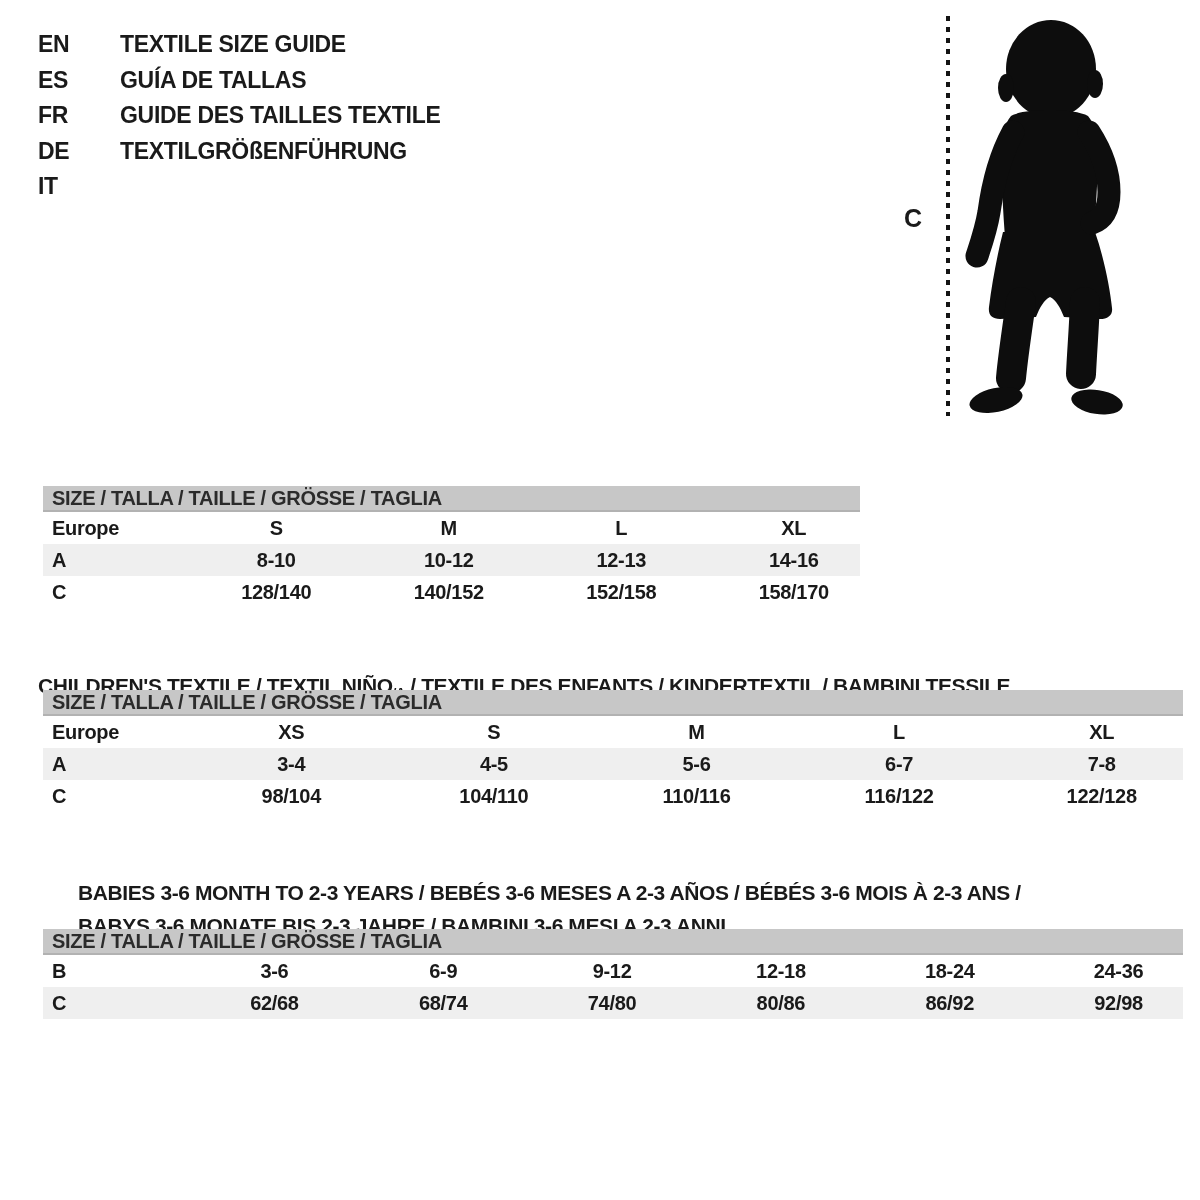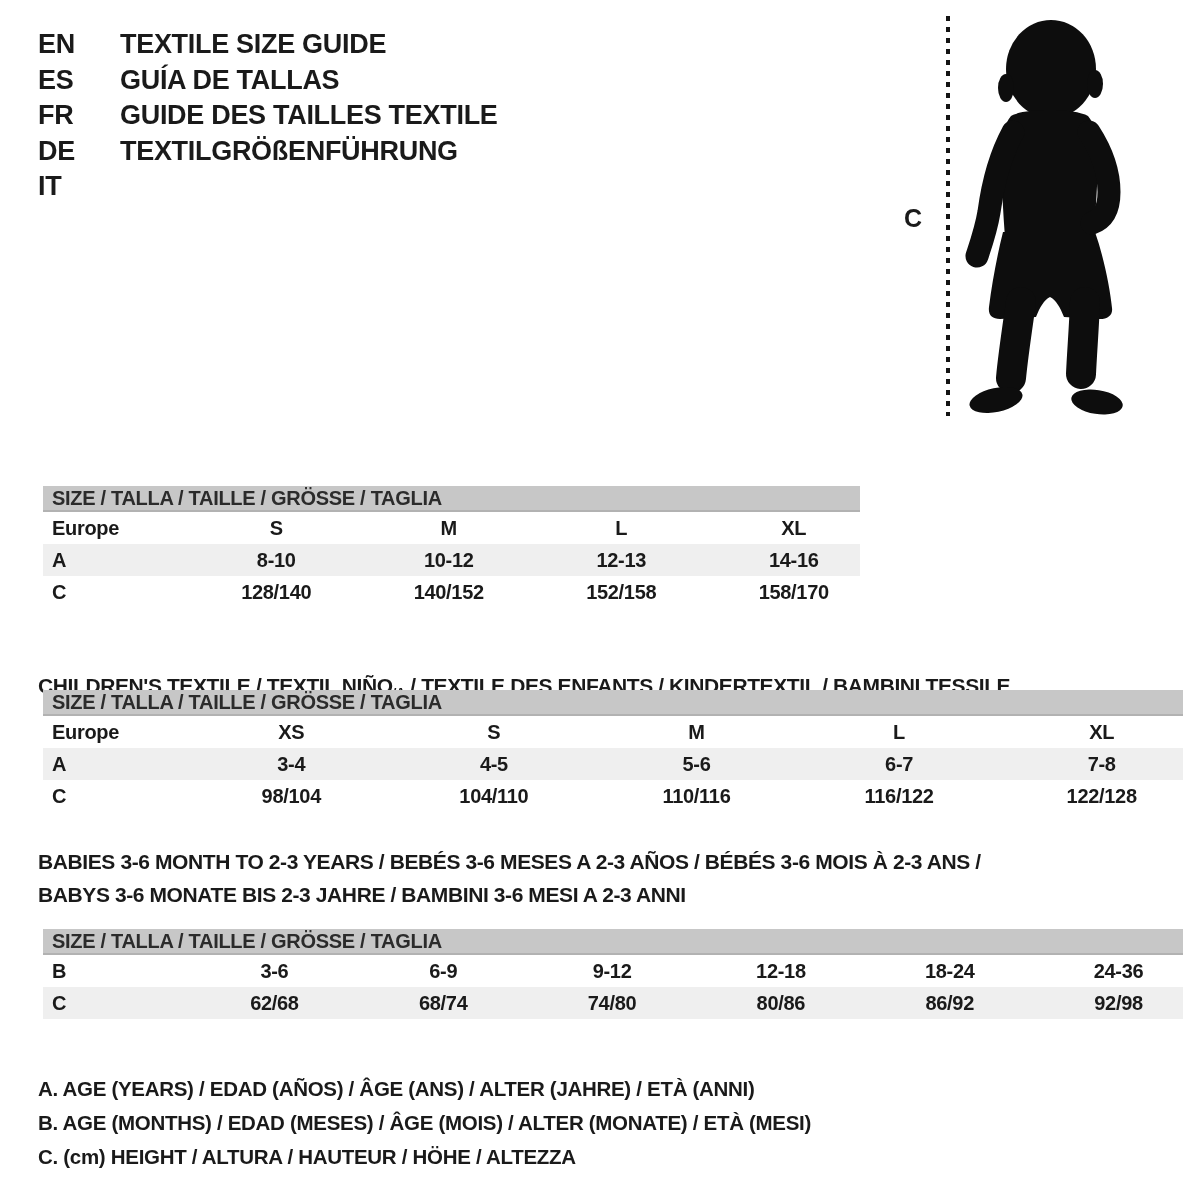--- a/index.html
+++ b/index.html
@@ -6,38 +6,38 @@
   .canvas{
     position:relative;width:1200px;height:1200px;
     background:var(--page-bg,#fff);
     color:var(--text-color,#1a1a1a);
     font-family:"Liberation Sans",sans-serif;
     font-weight:bold;
     overflow:hidden;
   }
 
   
-  .lang-block{position:absolute;left:38px;top:27px;font-size:27px;letter-spacing:-0.3px;}
+  .lang-block{position:absolute;left:38px;top:27px;font-size:23px;letter-spacing:-0.3px;}
   .lang-row{display:flex;height:35.5px;align-items:center;}
   .lang-code{width:82px;flex:none;}
   .lang-title{white-space:nowrap;}
 
   
   .measure-line{
     position:absolute;left:946px;top:16px;width:4px;height:400px;
     background:repeating-linear-gradient(to bottom,var(--ink,#141414) 0 5px,transparent 5px 11px);
   }
   .measure-label{position:absolute;left:904px;top:204px;font-size:25px;}
   .toddler{position:absolute;left:963px;top:12px;color:var(--silhouette,#0d0d0d);}
 
   
   .section-heading{position:absolute;left:38px;font-size:21px;letter-spacing:-0.4px;white-space:nowrap;}
   .junior-heading{top:434px;}
   .children-heading{top:674px;}
-  .babies-heading{top:845px;line-height:33px;}
+  .babies-heading{top:876px;line-height:33px;margin-left:40px;}
   .sub{font-size:13px;vertical-align:-4px;}
 
   
   .size-table{position:absolute;left:43px;font-size:20px;letter-spacing:-0.3px;}
   .junior-table{top:486px;width:817px;}
   .children-table{top:690px;width:1140px;}
   .babies-table{top:929px;width:1140px;}
   .bar{
     height:24px;line-height:24px;padding-left:9px;
     background:var(--header-bar-bg,#c7c7c7);
@@ -177,19 +177,14 @@
       <span class="lbl">C</span>
       <span class="val">62/68</span>
       <span class="val">68/74</span>
       <span class="val">74/80</span>
       <span class="val">80/86</span>
       <span class="val">86/92</span>
       <span class="val">92/98</span>
     </div>
   </div>
 
-  <div class="legend">
-    <div class="legend-line">A. AGE (YEARS) / EDAD (AÑOS) / ÂGE (ANS) / ALTER (JAHRE) / ETÀ (ANNI)</div>
-    <div class="legend-line">B. AGE (MONTHS) / EDAD (MESES) / ÂGE (MOIS) / ALTER (MONATE) / ETÀ (MESI)</div>
-    <div class="legend-line">C. (cm) HEIGHT / ALTURA / HAUTEUR / HÖHE / ALTEZZA</div>
-  </div>
 
 </div>
 
 </body></html>

